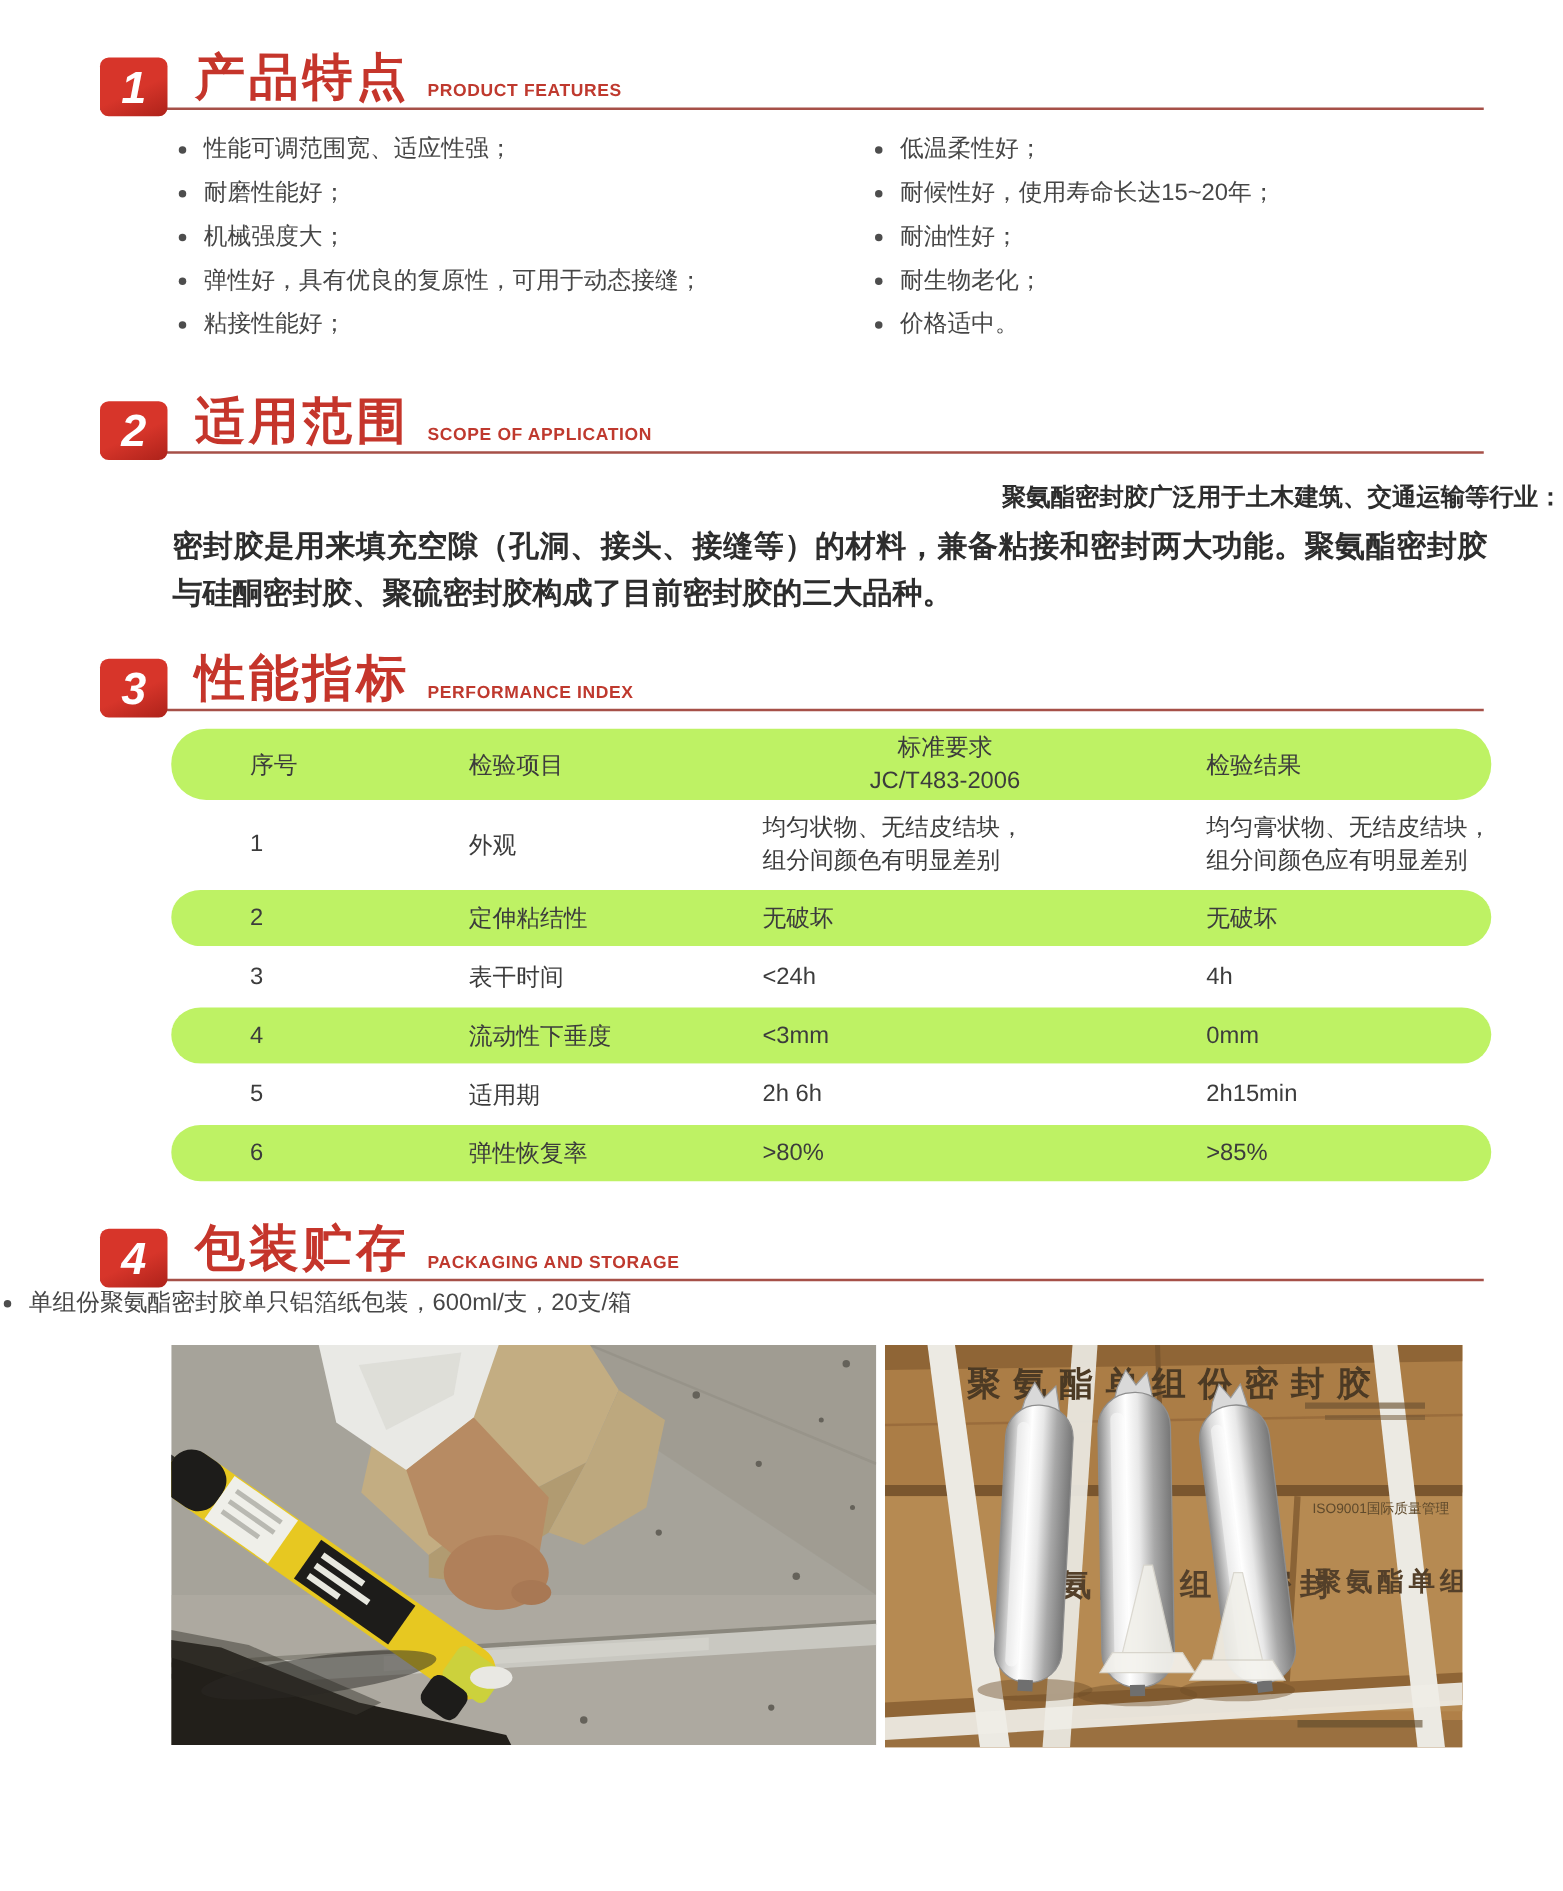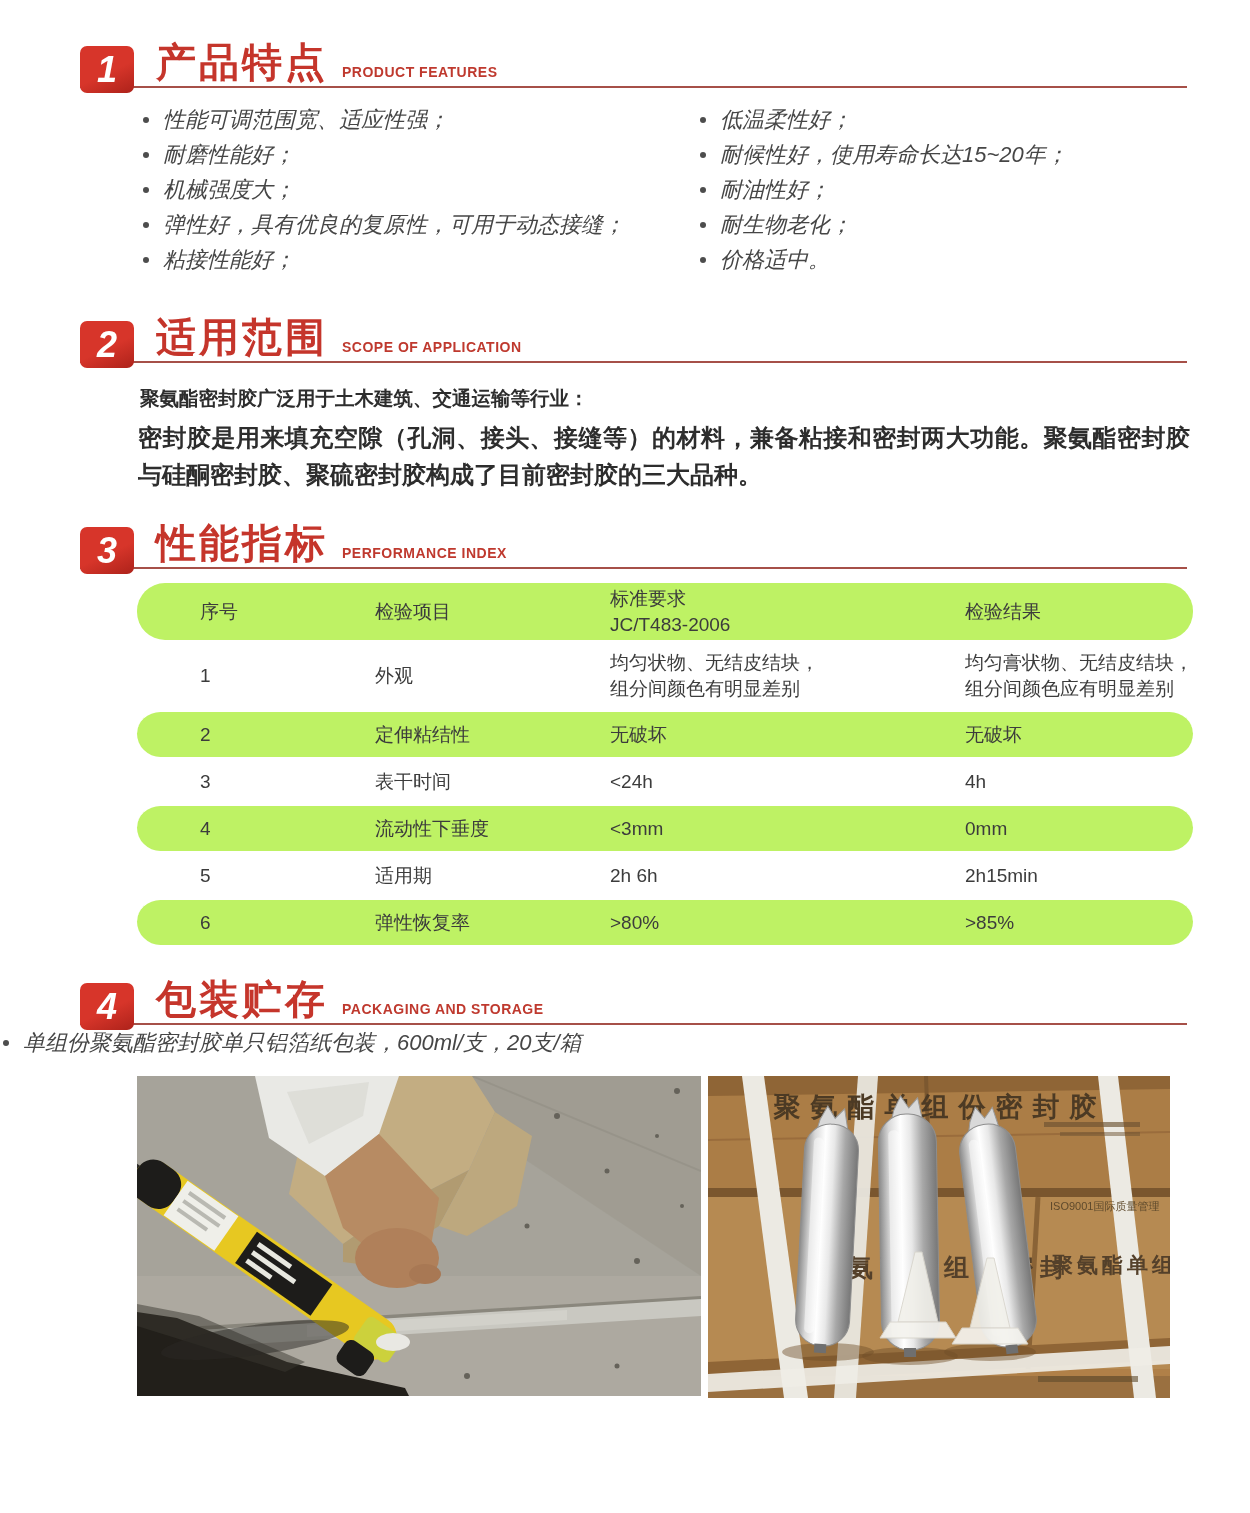--- a/index.html
+++ b/index.html
@@ -21,42 +21,42 @@
   }
   .sec-title{
     font-size:40px;font-weight:bold;color:#c5352b;letter-spacing:3px;
     line-height:1;margin:0 14px 4px 22px;
   }
   .sec-sub{
     font-size:14px;font-weight:bold;color:#bf392e;letter-spacing:.5px;margin-bottom:6px;
   }
   
   ul.bullets{list-style:none;margin:0;padding:0;}
-  .bullets li{position:relative;padding-left:23px;font-size:22px;line-height:35px;color:#464646;font-style:italic;}
+  .bullets li{position:relative;padding-left:23px;font-size:19px;line-height:35px;color:#464646;}
   .bullets li::before{
     content:"";position:absolute;left:3px;top:15px;width:6px;height:6px;border-radius:50%;background:#4d4d4d;
   }
   .two-col{display:flex;margin:14px 0 0 140px;}
   .two-col .col-left{width:557px;}
   .bullets.sp42 li{line-height:42px;}
   .bullets.sp42 li::before{top:18px;}
   
-  .intro-bold{margin:20px 0 0 140px;font-size:19.5px;font-weight:bold;color:#2d2d2d;line-height:30px;}
+  .intro-bold{margin:20px 0 0 140px;font-size:19.5px;font-weight:bold;color:#2d2d2d;line-height:30px;text-align:right;}
   .closing-bold{margin:6px 0 0 138px;width:1052px;font-size:24px;font-weight:bold;color:#2d2d2d;line-height:37px;text-align:justify;}
   
   .ptable{margin:14px 0 0 137px;width:1056px;font-size:19px;color:#3c3c3c;}
   .trow{display:grid;grid-template-columns:175px 235px 355px 291px;background:#fff;}
   .trow.stripe{background:#bef264;border-radius:28px;}
   .trow > div{padding-left:63px;display:flex;flex-direction:column;justify-content:center;}
   .trow.thead{height:57px;}
   .trow.tall{height:68px;}
   .trow.r{height:45px;}
   .trow + .trow{border-top:2px solid #ffffff;}
   .ml{white-space:pre-line;line-height:26px;}
-  .hdr2{line-height:26px;}
+  .hdr2{line-height:26px;text-align:center;}
   
   .pack-line{margin:12px 0 0 140px;}
   .photos{display:flex;gap:7px;margin:16px 0 0 137px;}
   .photos svg{display:block;}
 </style>
 </head>
 <body>
 
 <section id="sec1" style="margin-top:42px">
   <div class="sec-header">

